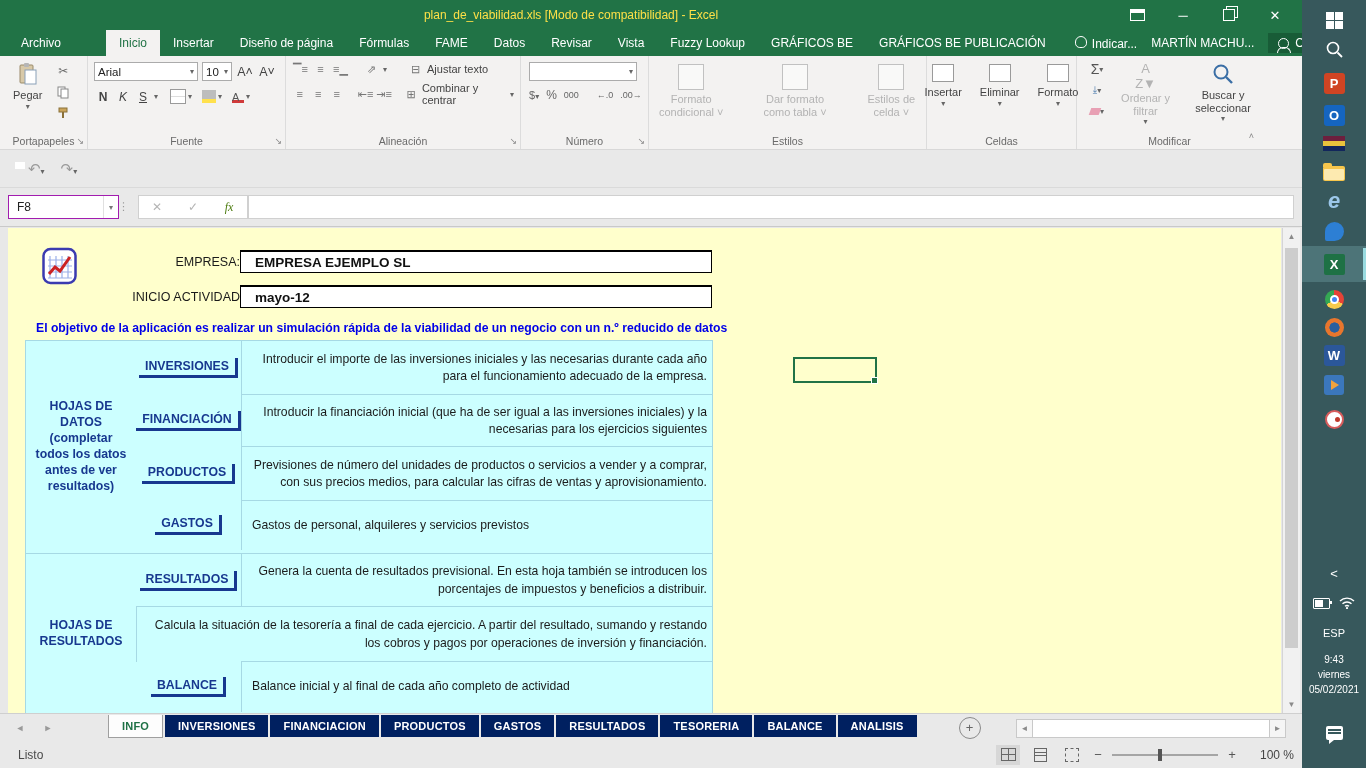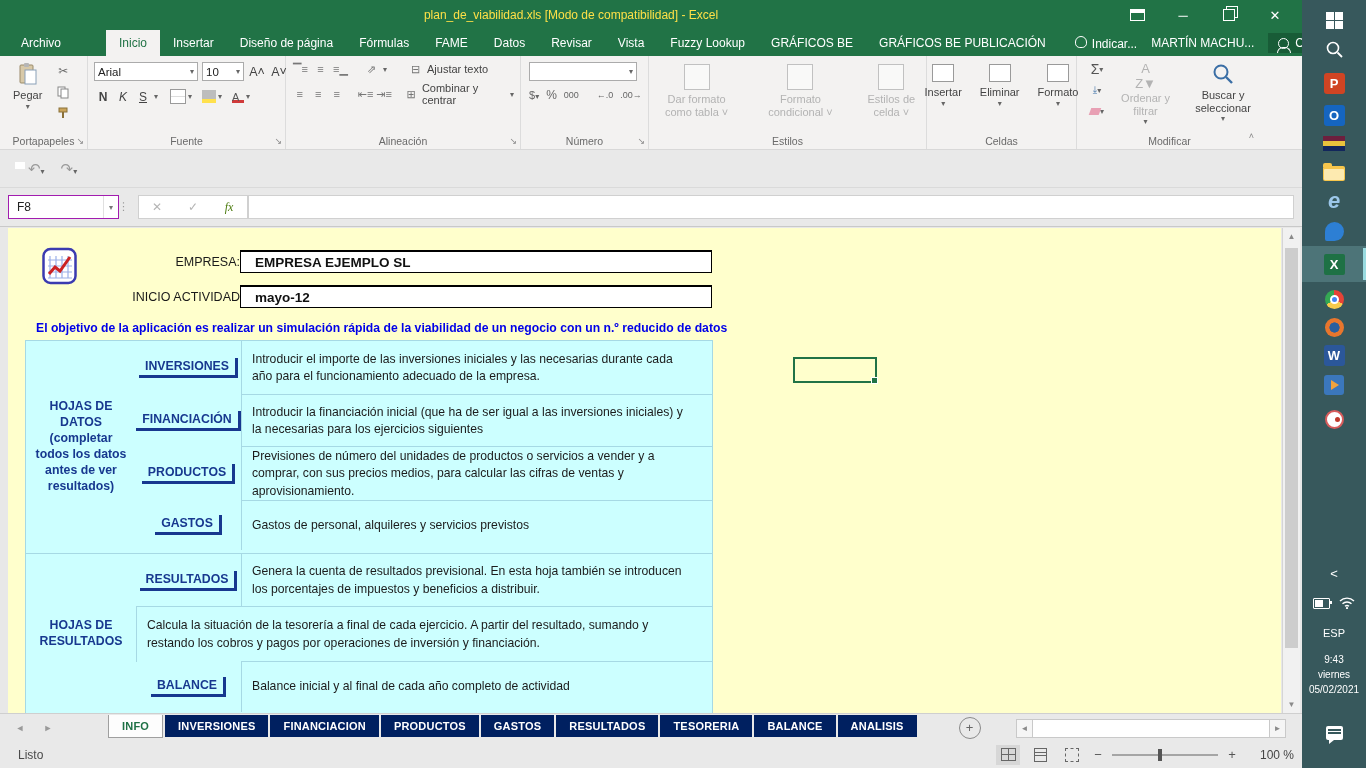--- a/index.html
+++ b/index.html
@@ -87,21 +87,21 @@
   .tsection{display:flex;background:#ccffff;}
   .tsection.sec2{border-top:1px solid #a6d9e4;}
   .tcol-title{width:110px;display:flex;align-items:center;justify-content:center;text-align:center;
     font-size:12.3px;font-weight:bold;color:#17388f;white-space:pre-line;line-height:1.3;}
   .tcol-rows{flex:1;display:flex;flex-direction:column;}
   .trow{display:flex;}
   .tcol-btn{width:105px;display:flex;align-items:center;justify-content:center;}
   .sheet-link{font-size:12.3px;font-weight:bold;color:#17388f;padding:1px 6px 2px 6px;
     border-bottom:3px solid #17388f;border-right:3px solid #17388f;cursor:pointer;white-space:nowrap;}
   .tcol-desc{flex:1;border-left:1px solid #a6d9e4;font-size:12.2px;color:#1c1c1c;line-height:1.42;
-    display:flex;align-items:center;padding:3px 17px 3px 10px;box-sizing:border-box;}
+    display:flex;align-items:center;padding:3px 5px 3px 10px;box-sizing:border-box;text-align:right;}
   .trow + .trow .tcol-desc{border-top:1px solid #a6d9e4;}
   .trow + .trow{margin-top:-1px;}
 
   .active-cell{position:absolute;left:785px;top:129px;width:80px;height:22px;border:2px solid #217346;background:transparent;}
   .active-cell:after{content:"";position:absolute;right:-3px;bottom:-3px;width:5px;height:5px;background:#217346;border:1px solid #fff;}
 
   .vscroll{position:absolute;right:2px;top:1px;width:17px;height:485px;background:#f1f1f1;border-left:1px solid #d5d5d5;}
   .vthumb{position:absolute;left:2px;top:20px;width:13px;height:400px;background:#cdcdcd;}
   .sarrow{position:absolute;left:0;width:17px;height:17px;display:flex;align-items:center;justify-content:center;color:#8a8a8a;font-size:8px;}
 
@@ -249,21 +249,21 @@
       <span class="dlg">↘</span>
     </div>
 
     <div class="rgroup" style="width:198px">
       <div class="rg-body" style="flex-direction:column;padding:2px 6px;gap:6px">
         <div style="display:flex;gap:4px;align-items:center">
           <div class="combo" style="width:104px">
                 <span>Arial</span>
                 <span class="caret">▾</span>
               </div>
-          <div class="combo" style="width:42px">
+          <div class="combo" style="width:30px">
                 <span>10</span>
                 <span class="caret">▾</span>
               </div>
           <span class="fmtbtn">A˄</span>
           <span class="fmtbtn">A˅</span>
         </div>
         <div class="nks">
           <span class="fmtbtn" style="font-weight:bold">N</span>
           <span class="fmtbtn" style="font-style:italic">K</span>
           <span class="fmtbtn" style="text-decoration:underline">S</span>
@@ -329,25 +329,25 @@
         </div>
       </div>
       <div class="rg-label"><span>Número</span></div>
       <span class="dlg">↘</span>
     </div>
 
     <div class="rgroup" style="width:278px">
       <div class="rg-body" style="justify-content:center;gap:14px;padding-top:2px">
         <div class="bigbtn disabled">
           <span class="cellgrid bicon" style="opacity:.55"></span>
-          <span>Dar formato como tabla ˅</span>
+          <span>Formato condicional ˅</span>
         </div>
         <div class="bigbtn disabled">
           <span class="cellgrid bicon" style="opacity:.55"></span>
-          <span>Formato condicional ˅</span>
+          <span>Dar formato como tabla ˅</span>
         </div>
         <div class="bigbtn disabled">
           <span class="cellgrid bicon" style="opacity:.55"></span>
           <span>Estilos de celda ˅</span>
         </div>
       </div>
       <div class="rg-label"><span>Estilos</span></div>
     </div>
 
     <div class="rgroup" style="width:150px">

